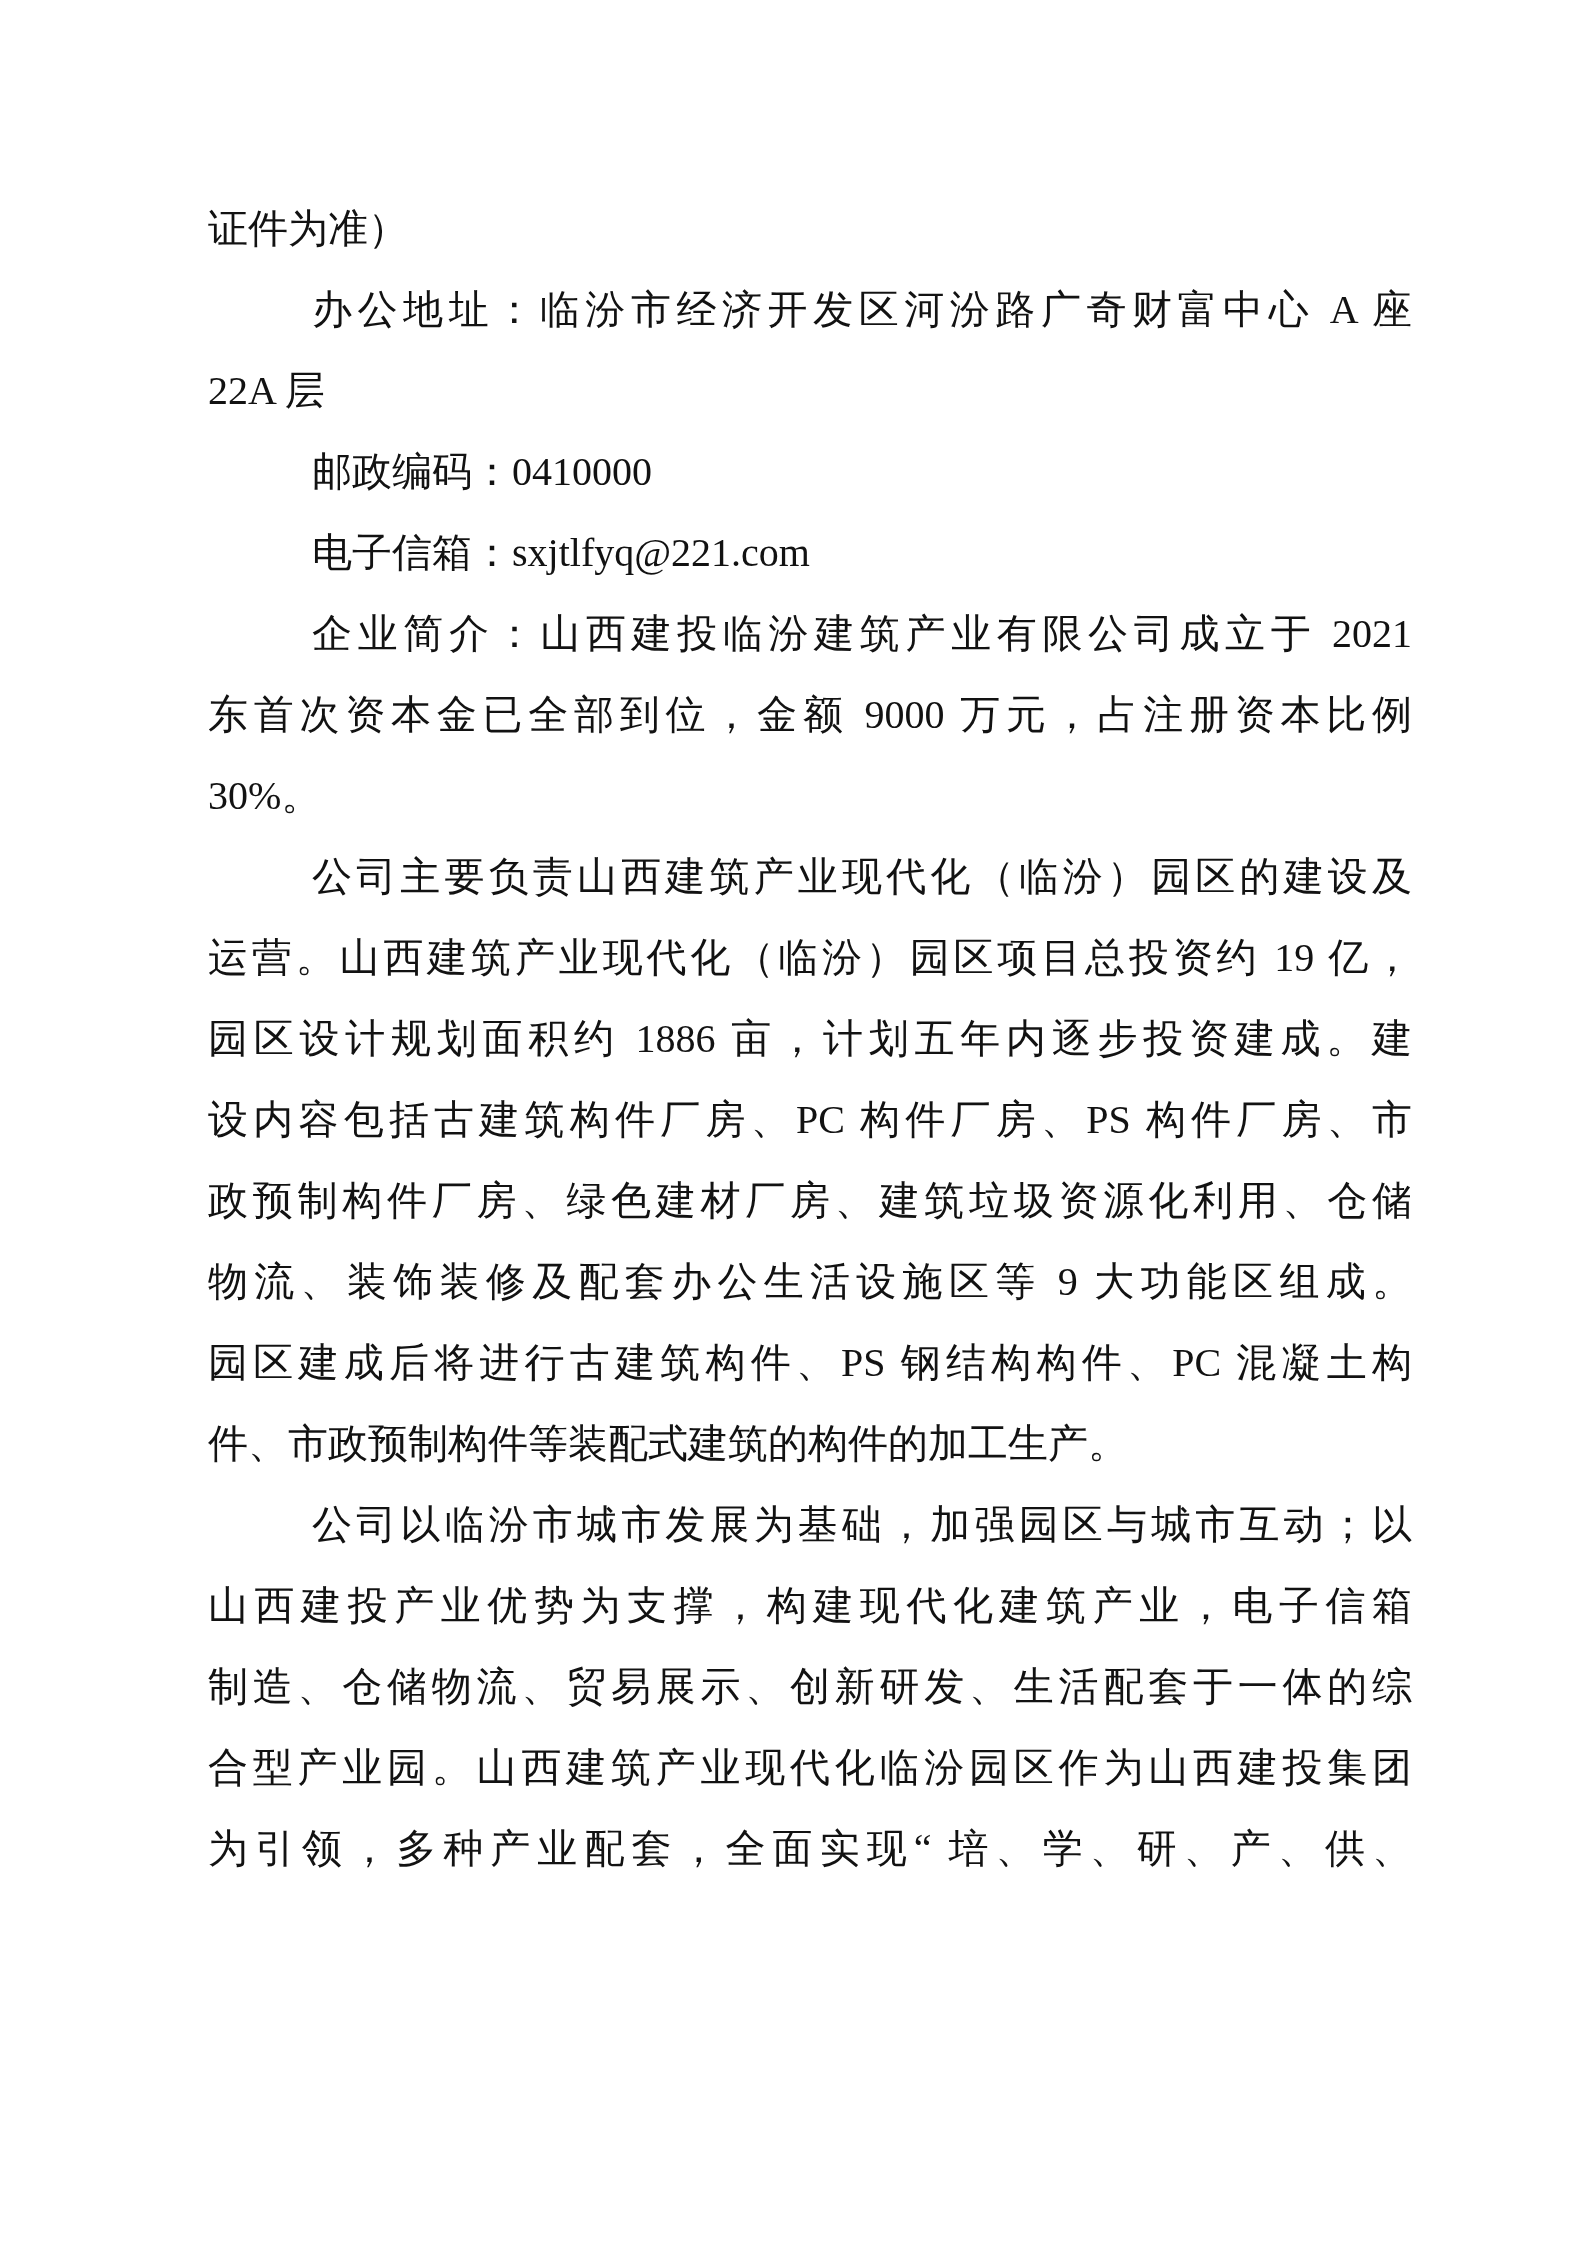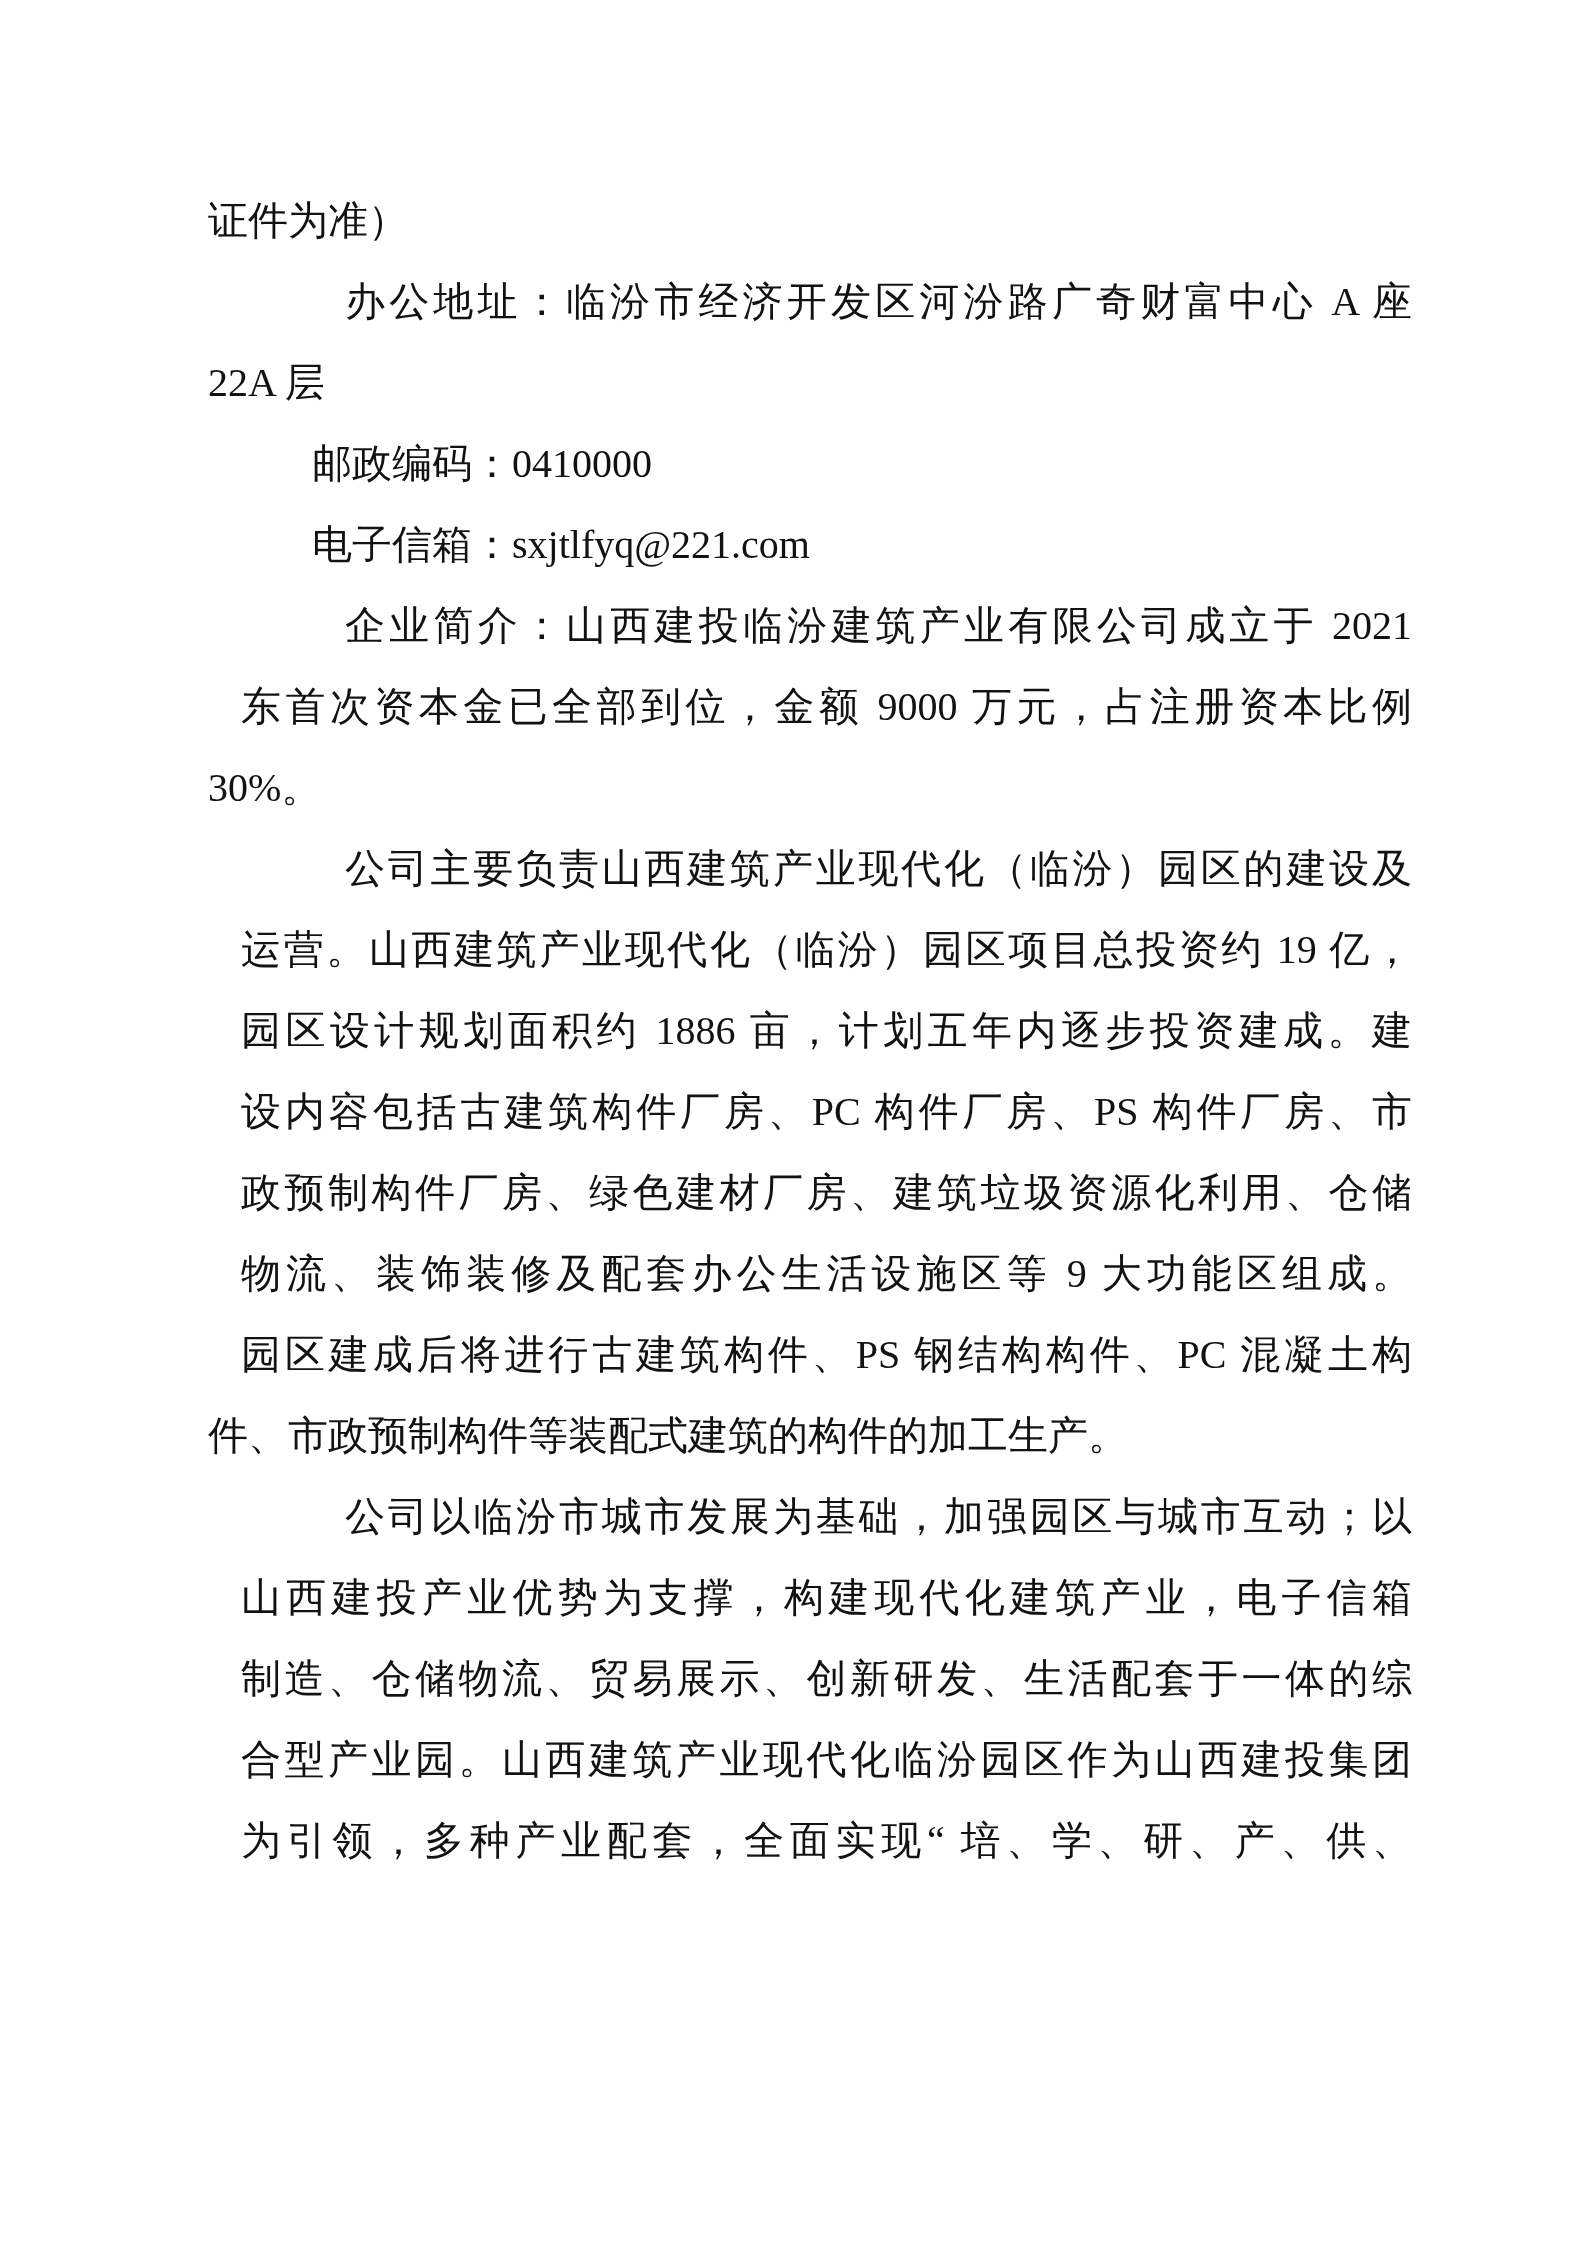--- a/index.html
+++ b/index.html
@@ -12,35 +12,34 @@
     width: 1587px;
     height: 2245px;
     background: #ffffff;
     overflow: hidden;
     font-family: "Liberation Serif", "DejaVu Serif", serif;
     color: #121212;
   }
   .doc {
     position: absolute;
     left: 208px;
-    top: 180px;
+    top: 188px;
     width: 1204px;
     font-size: 40px;
     line-height: 81px;
   }
   .ln {
     height: 81px;
     text-align: left;
     white-space: normal;
     overflow: visible;
   }
   .ln.jf {
     text-align: justify;
     text-align-last: justify;
-    margin-left: 33px;
   }
   .ln.ind {
     text-indent: 104px;
   }
 </style>
 </head>
 <body>
 
 <div class="page">
   <div class="doc">

